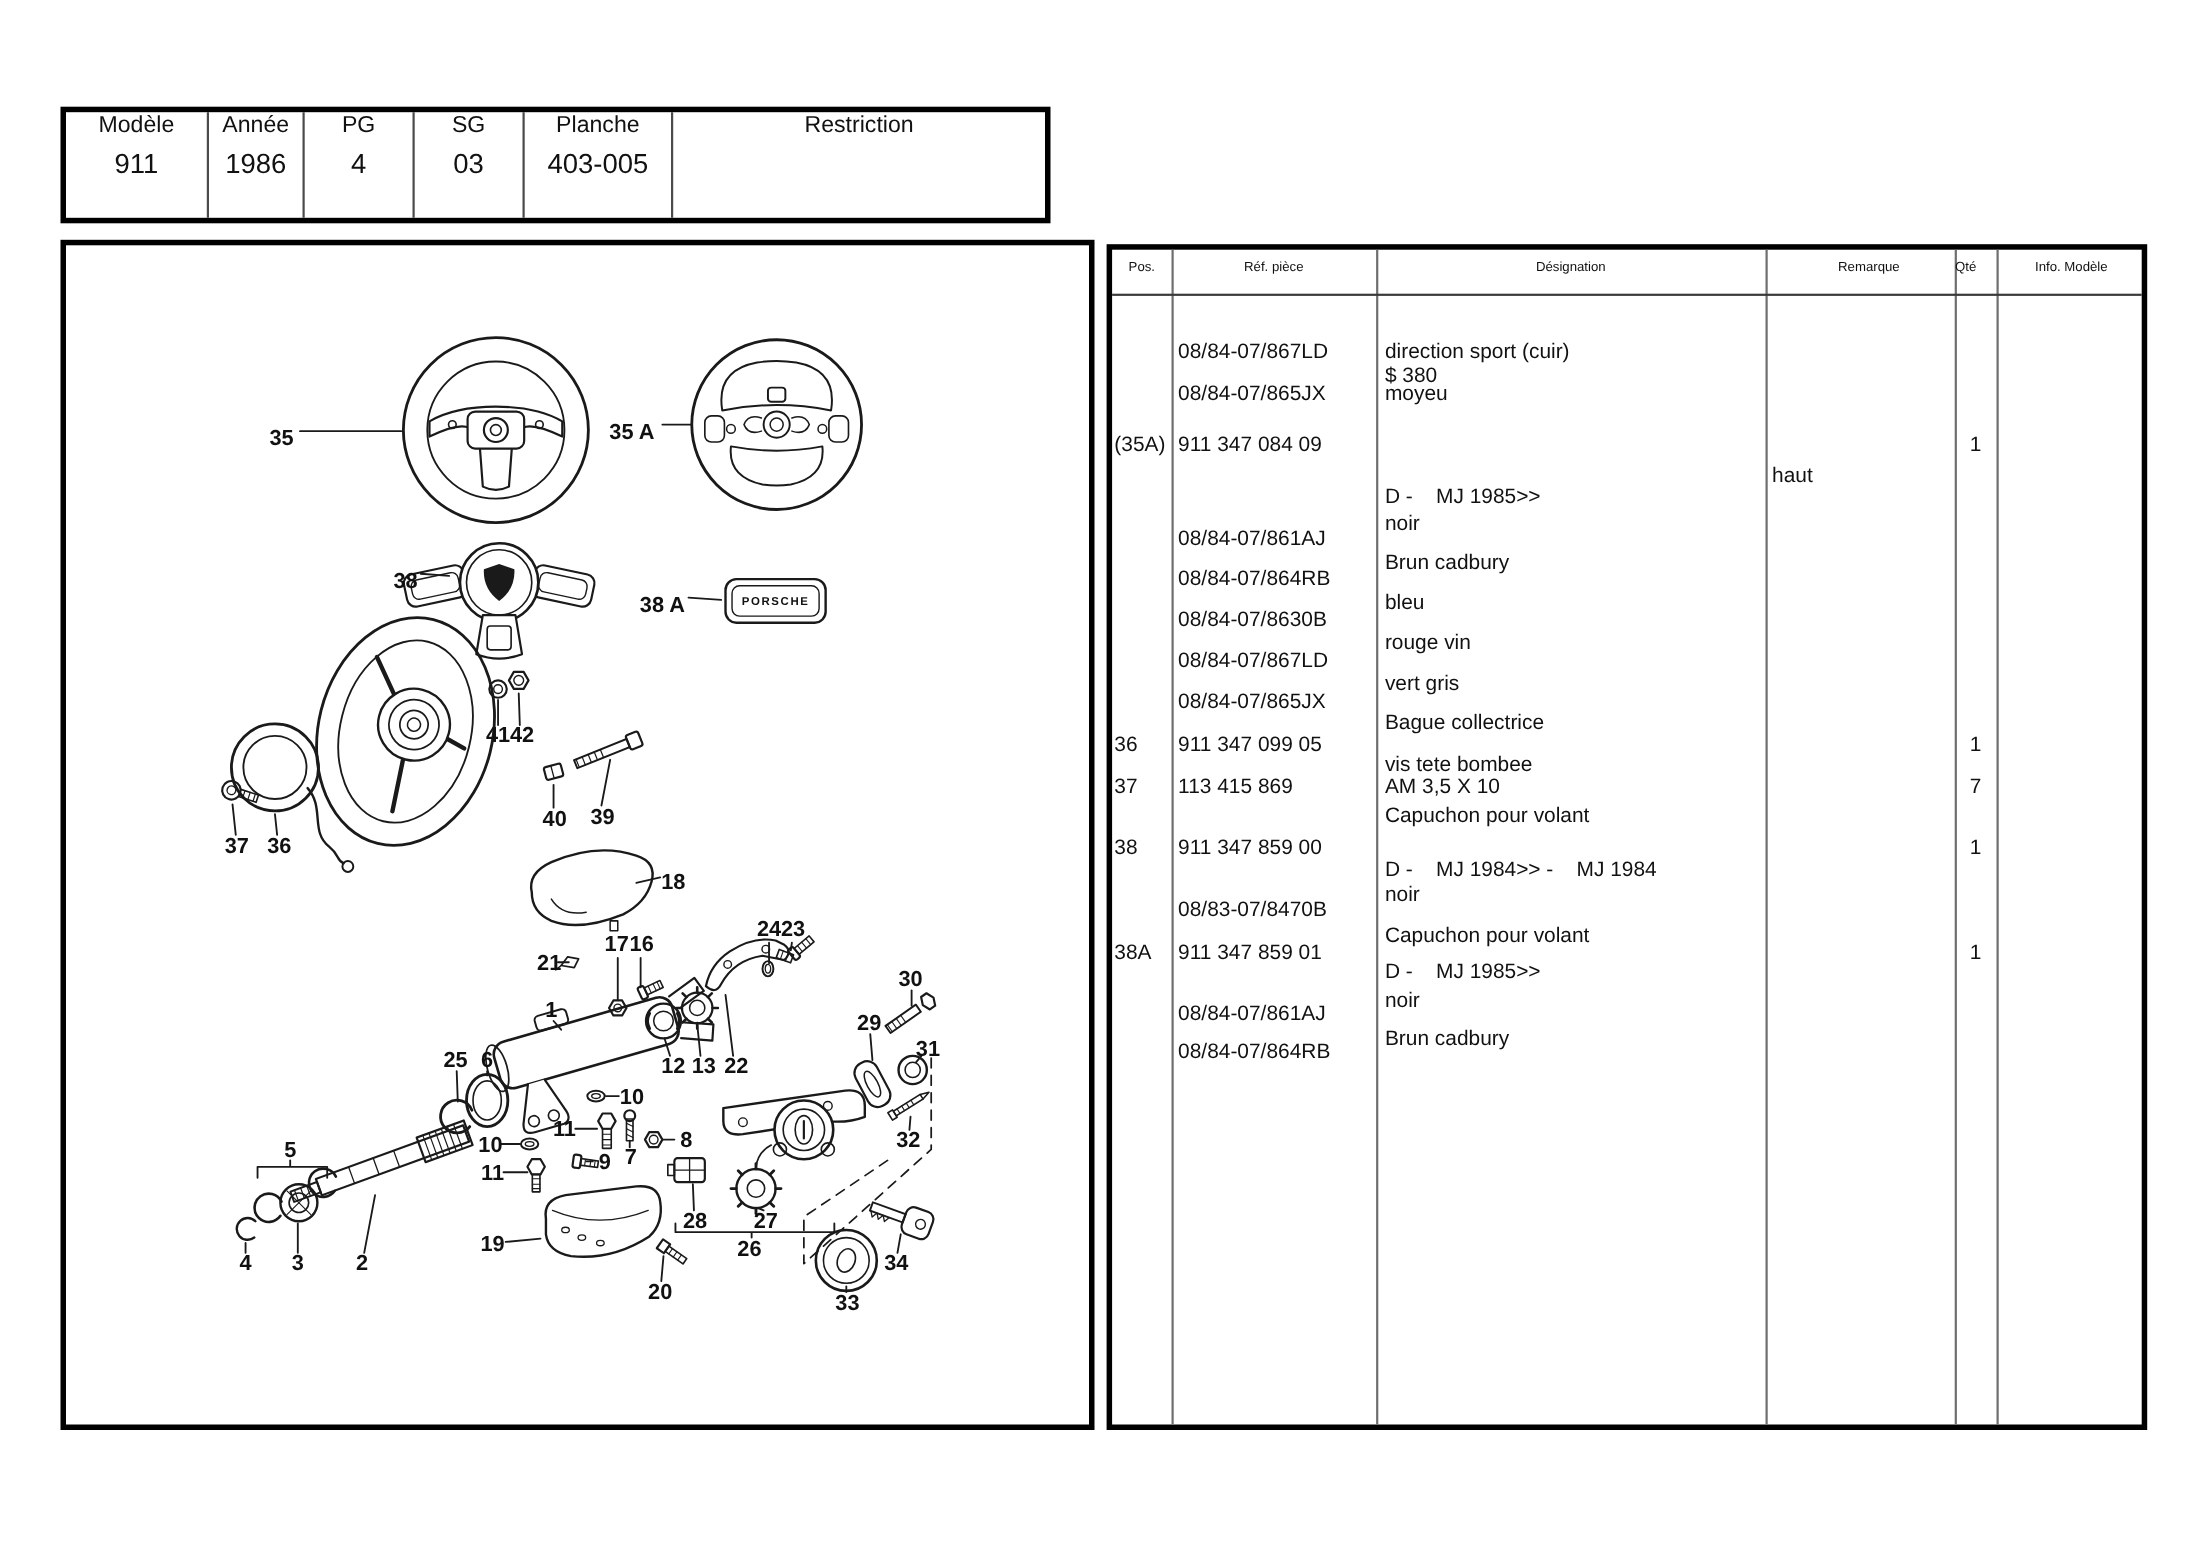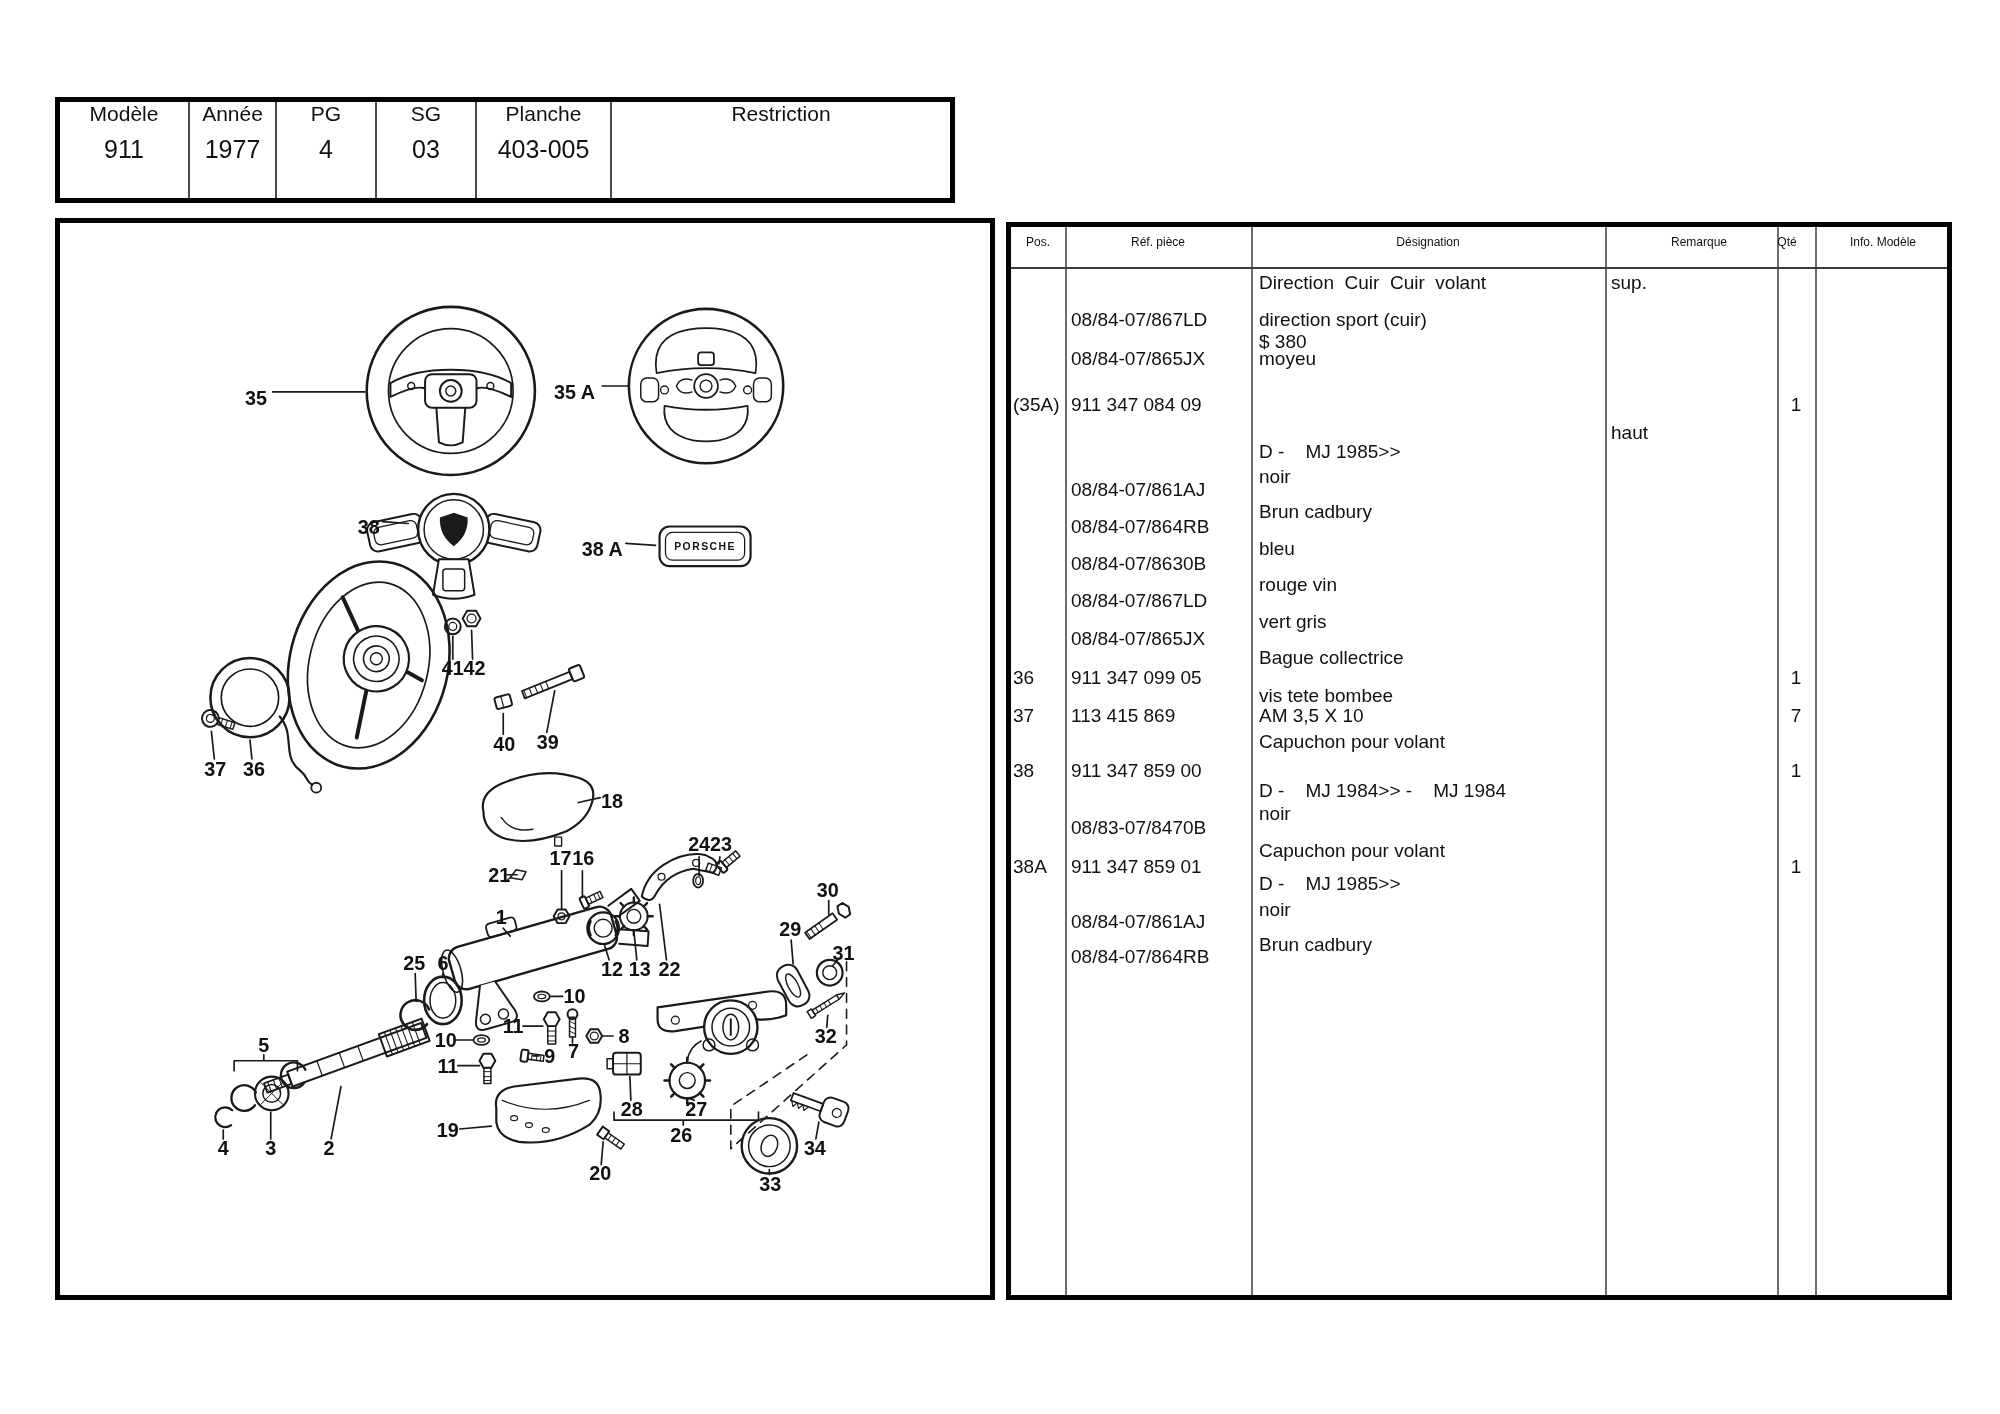--- a/index.html
+++ b/index.html
@@ -52,21 +52,21 @@
 <body>
 
 <div class="box" id="header-box">
 
 <div class="hcell">
       <div class="hlabel">Modèle</div>
       <div class="hvalue">911</div>
     </div>
     <div class="hcell">
       <div class="hlabel">Année</div>
-      <div class="hvalue">1977</div>
+      <div class="hvalue">1986</div>
     </div>
     <div class="hcell">
       <div class="hlabel">PG</div>
       <div class="hvalue">4</div>
     </div>
     <div class="hcell">
       <div class="hlabel">SG</div>
       <div class="hvalue">03</div>
     </div>
     <div class="hcell">
@@ -470,27 +470,20 @@
 
   <div class="th" id="th0">Pos.</div>
   <div class="th" id="th1">Réf. pièce</div>
   <div class="th" id="th2">Désignation</div>
   <div class="th" id="th3">Remarque</div>
   <div class="th" id="th4">Qté</div>
   <div class="th" id="th5">Info. Modèle</div>
 
   <div id="pt-lines">
 
-  <div class="pline" style="top: 45px;">
-        <span class="c-pos"></span>
-        <span class="c-ref"></span>
-        <span class="c-des">Direction  Cuir  Cuir  volant</span>
-        <span class="c-rem">sup.</span>
-        <span class="c-qte"></span>
-      </div>
       <div class="pline" style="top: 82px;">
         <span class="c-pos"></span>
         <span class="c-ref">08/84-07/867LD</span>
         <span class="c-des">direction sport (cuir)</span>
         <span class="c-rem"></span>
         <span class="c-qte"></span>
       </div>
       <div class="pline" style="top: 104px;">
         <span class="c-pos"></span>
         <span class="c-ref"></span>

